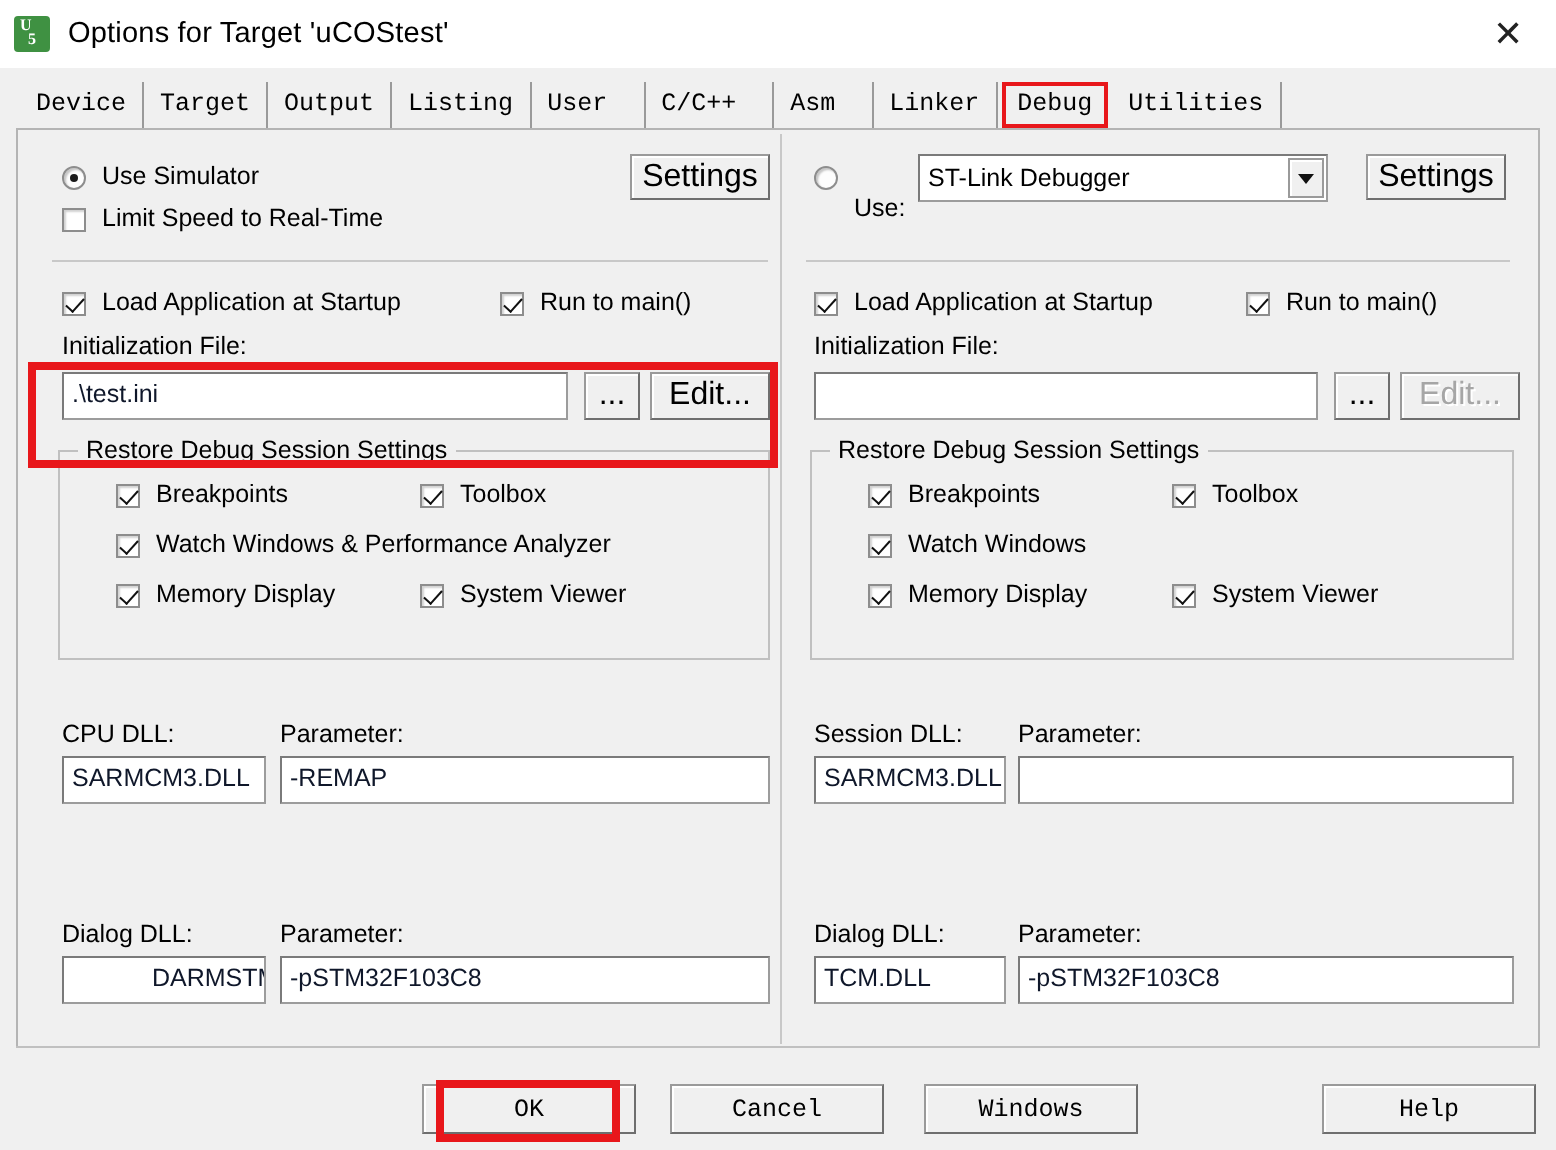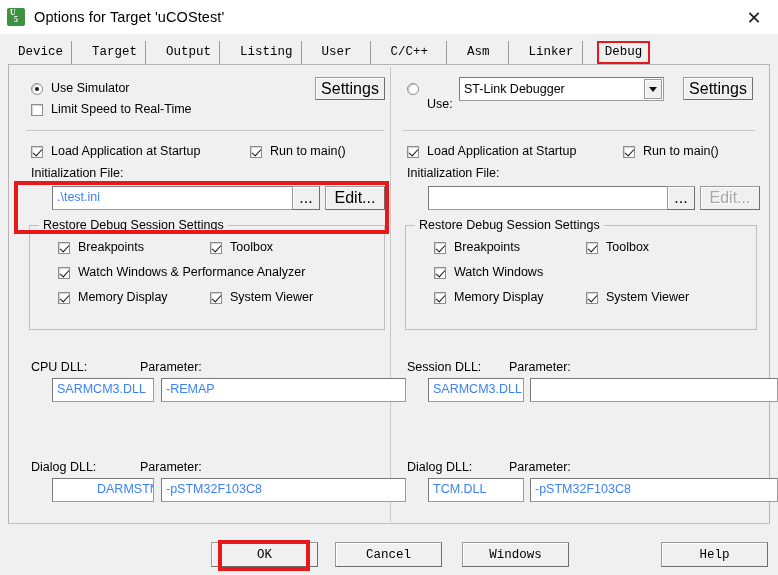--- a/index.html
+++ b/index.html
@@ -64,21 +64,21 @@
     background: #f0f0f0;
     display: flex; align-items: flex-end;
     padding-left: 10px;
   }
   .tab {
     position: relative;
     font-family: "Liberation Mono", monospace;
     font-size: 12.5px;
     color: #000;
     padding: 3px 8px 4px 8px;
-    margin-right: 12px;
+    margin-right: 0px;
     border-right: 1px solid #9a9a9a;
     white-space: nowrap;
     cursor: pointer;
     line-height: 16px;
   }
   .tab.wide { padding-right: 18px; }
   .tab.active {
     border: 2px solid #e8171b;
     border-right: 2px solid #e8171b;
     background: #f0f0f0;
@@ -171,27 +171,26 @@
   .btn.disabled { color: #a6a6a6; text-shadow: 1px 1px 0 #ffffff; }
   .btn.mono { font-family: "Liberation Mono", monospace; font-size: 12.5px; }
 
   .txt {
     position: absolute;
     background: #ffffff;
     border: 1px solid #9c9c9c;
     border-top-color: #7a7a7a;
     border-left-color: #7a7a7a;
     font-size: 12.5px;
-    color: #3b82f6;
+    color: #0f172a;
     padding: 2px 0 0 4px;
     overflow: hidden;
     white-space: nowrap;
     line-height: 17px;
     cursor: text;
-    margin-left: 21px;
   }
 
   .combo {
     position: absolute;
     background: #ffffff;
     border: 1px solid #9c9c9c;
     border-top-color: #7a7a7a;
     border-left-color: #7a7a7a;
     font-size: 12.5px;
     color: #000;
@@ -267,20 +266,21 @@
   <div class="tabstrip">
     <div class="tab">Device</div>
     <div class="tab">Target</div>
     <div class="tab">Output</div>
     <div class="tab">Listing</div>
     <div class="tab wide">User</div>
     <div class="tab wide">C/C++</div>
     <div class="tab wide">Asm</div>
     <div class="tab">Linker</div>
     <div class="tab active">Debug</div>
+    <div class="tab">Utilities</div>
   </div>
 
   <div class="body-area">
     <div class="vdivider"></div>
 
     <div class="pane pane-left">
 
       <div class="radio on" style="left:22px; top:18px;"></div>
       <div class="lbl" style="left:42px; top:16px;">Use Simulator</div>
 

